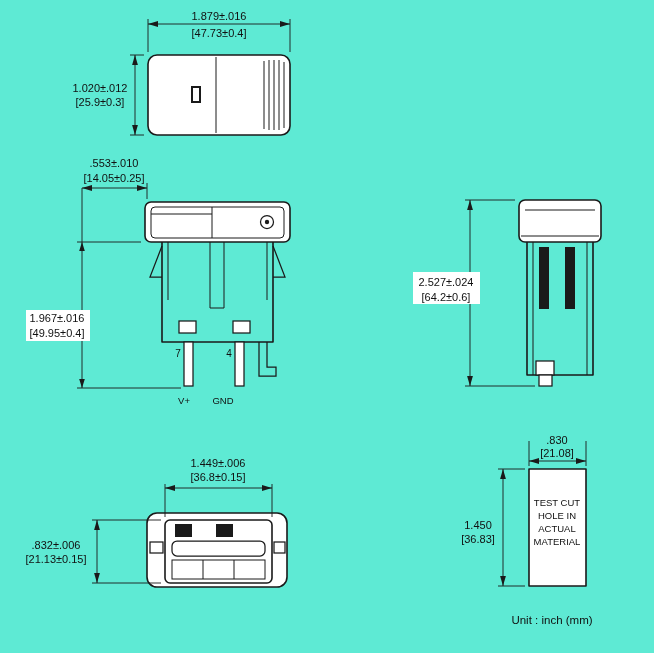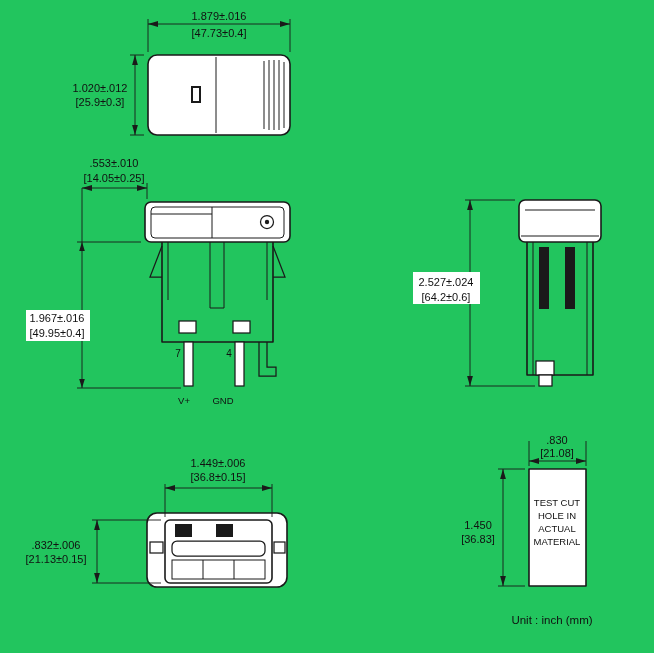--- a/index.html
+++ b/index.html
@@ -1,16 +1,16 @@
 <!DOCTYPE html>
 <html><head>
 <meta charset="utf-8">
 <style>
   html,body { margin:0; padding:0; background:#ffffff; }
-  .stage { width:654px; height:653px; background:#22c55e; position:relative;
+  .stage { width:654px; height:653px; background:#5eead4; position:relative;
            font-family:"Liberation Sans", sans-serif; }
   svg { display:block; }
   .part     { fill:#ffffff; stroke:#1a1a1a; stroke-width:1.6; stroke-linejoin:round; }
   .part-open{ fill:none;    stroke:#1a1a1a; stroke-width:1.6; stroke-linejoin:round; }
   .thin     { fill:none;    stroke:#1a1a1a; stroke-width:1; }
   .med      { fill:#ffffff; stroke:#1a1a1a; stroke-width:1.25; }
   .medo     { fill:none;    stroke:#1a1a1a; stroke-width:1.25; }
   .dim      { fill:none;    stroke:#1a1a1a; stroke-width:0.9; }
   .ext      { fill:none;    stroke:#1a1a1a; stroke-width:0.9; }
   .mask     { fill:#ffffff; stroke:none; }

